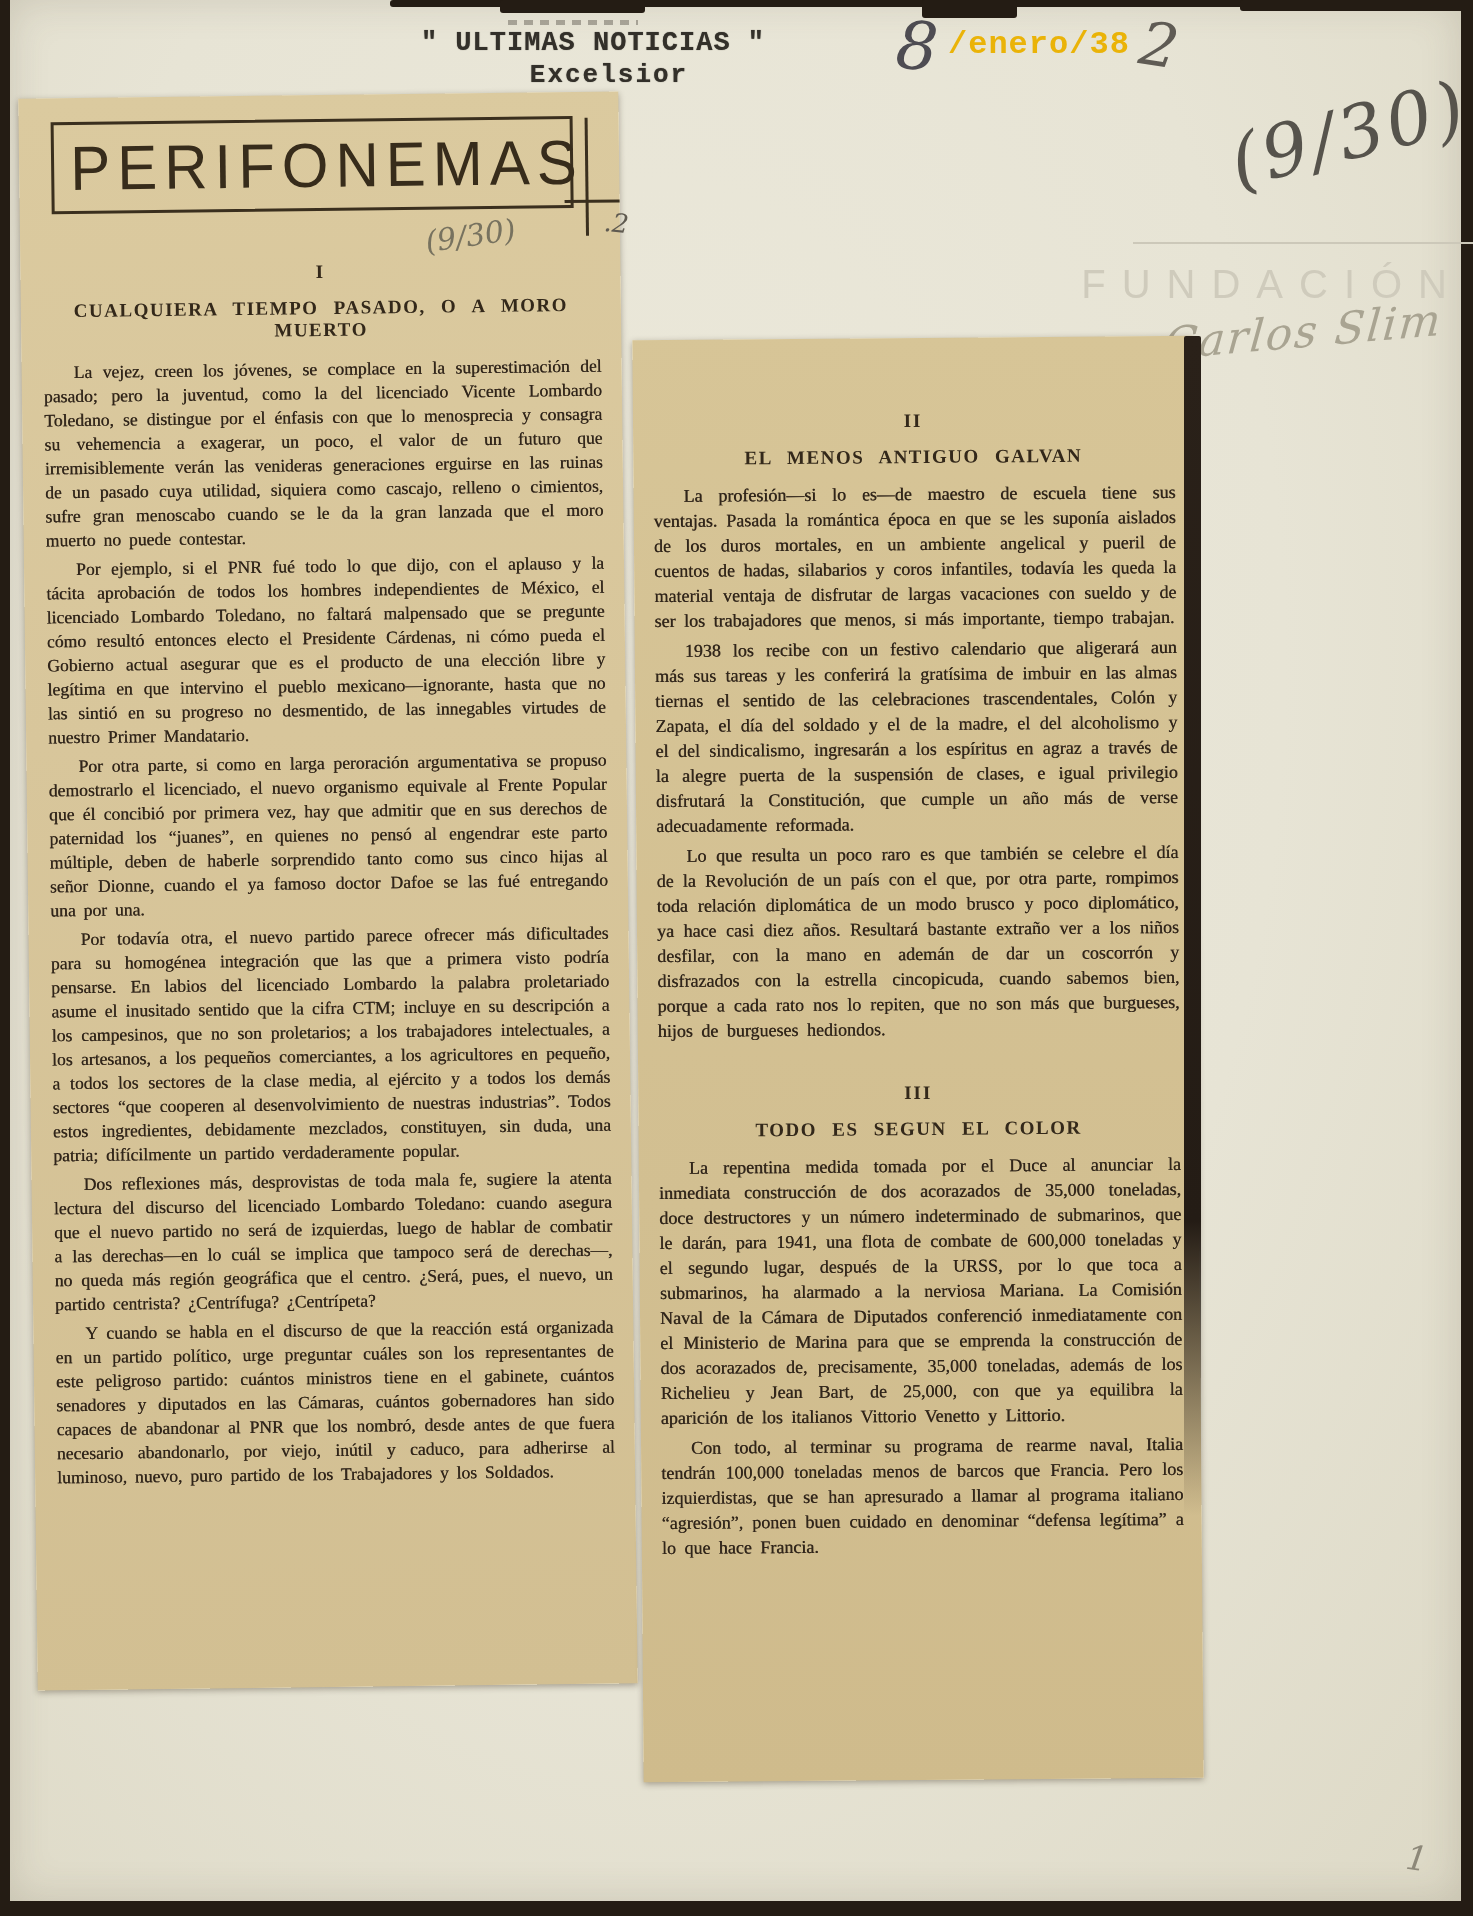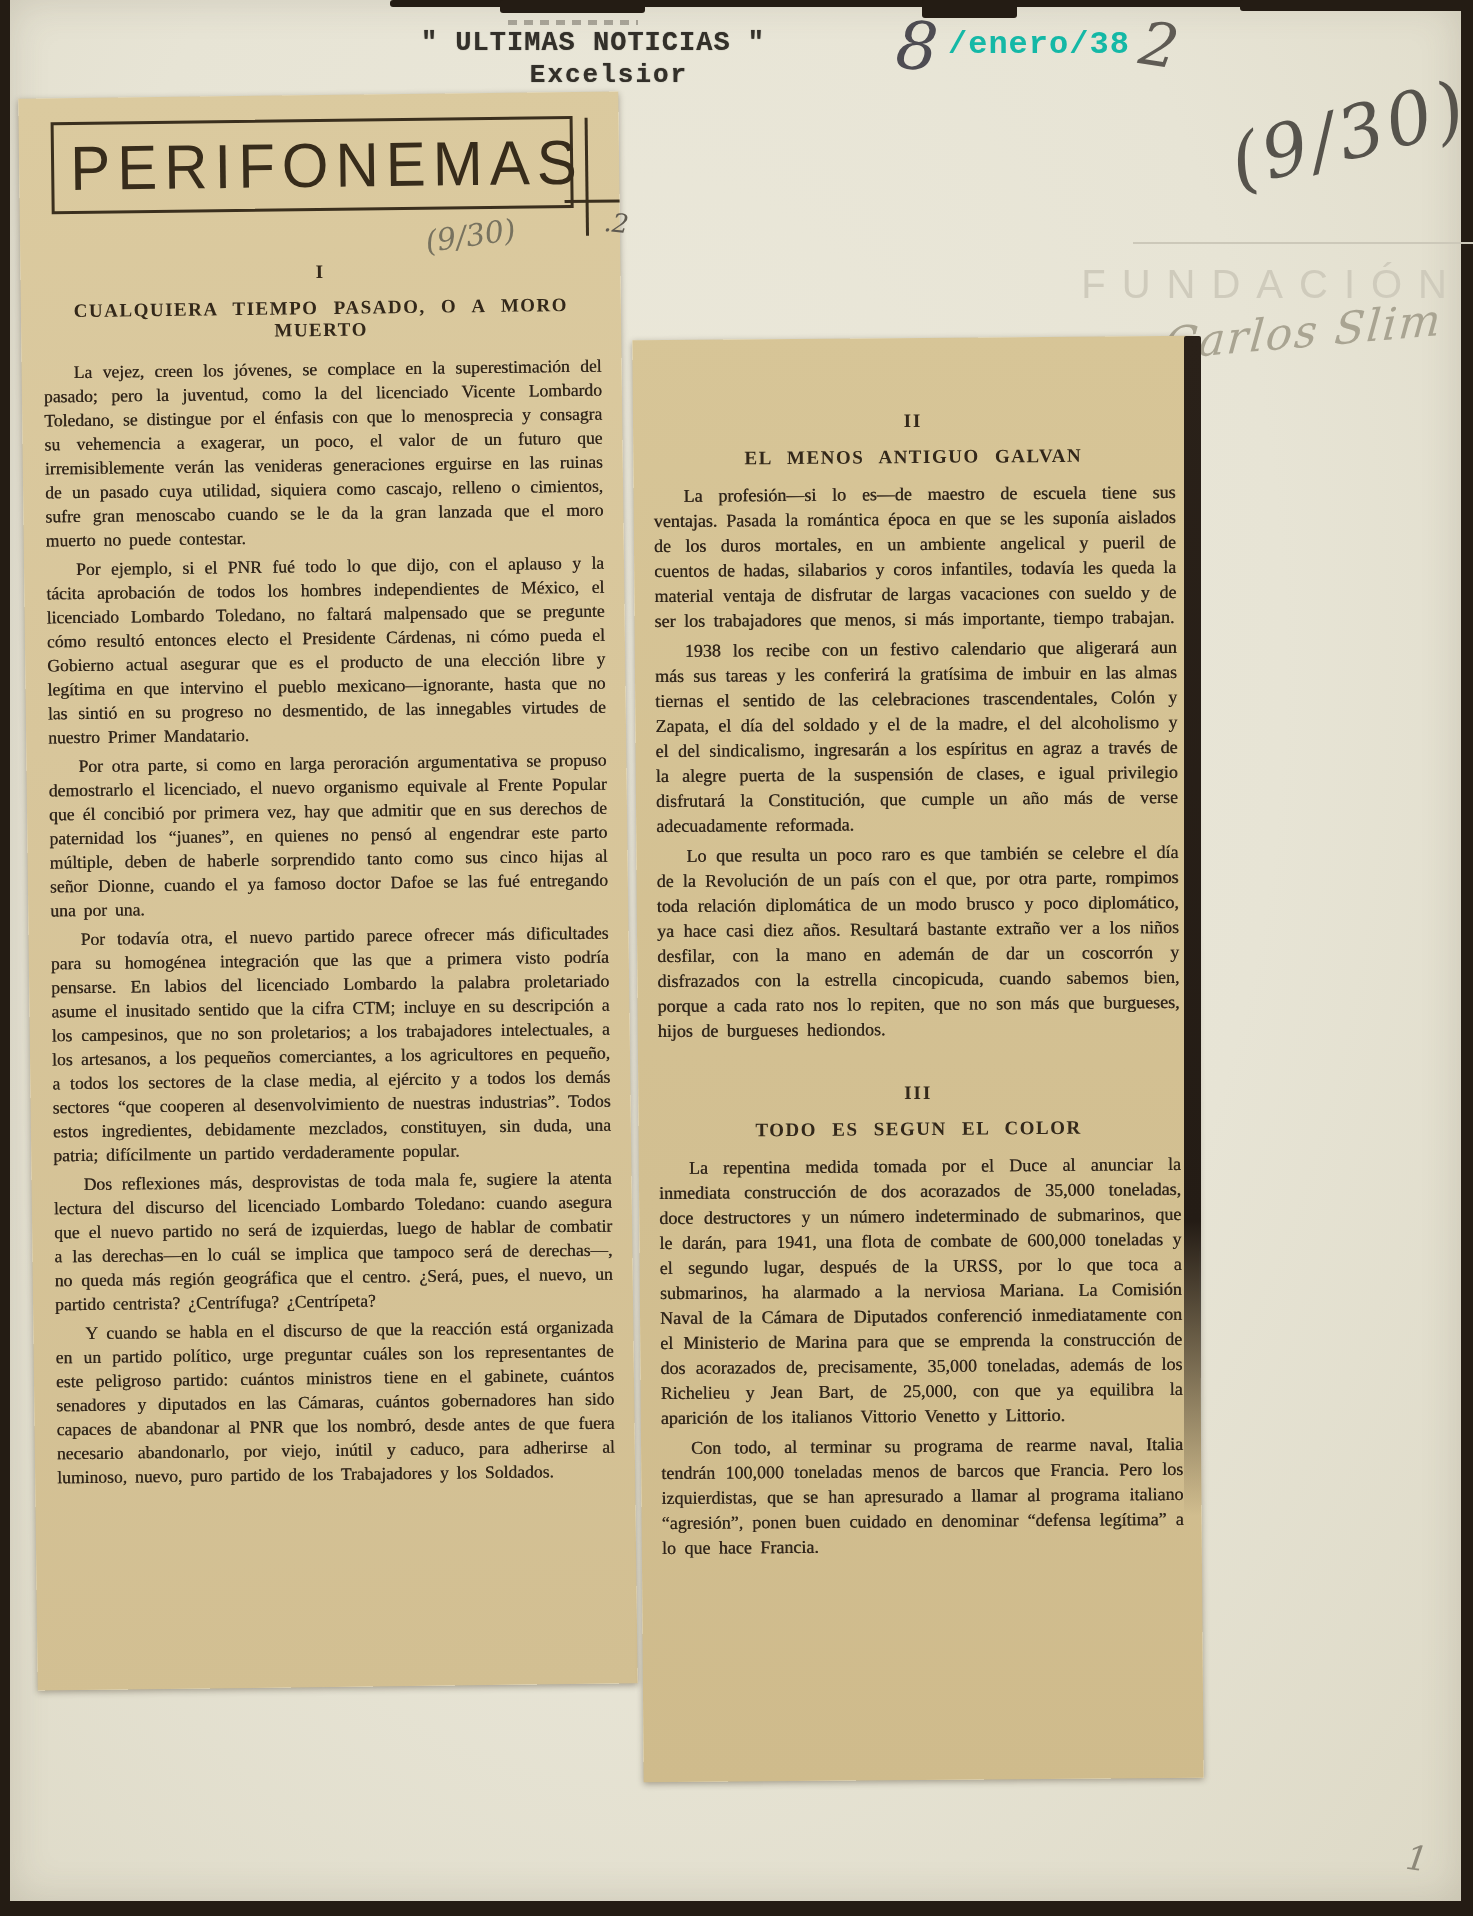--- a/index.html
+++ b/index.html
@@ -25,21 +25,21 @@
   .wm-found{position:absolute;right:10px;font-family:"Liberation Sans", sans-serif;
             color:#cfcbbc;font-size:40px;letter-spacing:16px;}
   .wm-sig{position:absolute;right:30px;font-family:"DejaVu Serif", serif;font-style:italic;
           color:#a9a492;font-size:44px;transform:rotate(-5deg) skewX(-10deg);letter-spacing:2px;}
 
   
   .hand{position:absolute;font-family:"DejaVu Serif", serif;font-style:italic;}
   .pen{color:#4e4c52;}
   .pencil{color:#77725f;}
   .stamp{position:absolute;font-family:"Liberation Mono", monospace;font-weight:bold;
-         color:#14b8a6;letter-spacing:1px;}
+         color:#eab308;letter-spacing:1px;}
 
   
   .clip{position:absolute;box-shadow:0 2px 6px rgba(40,30,15,.35);color:#30251a;}
   .clip-left{left:28px;top:95px;width:600px;height:1592px;transform:rotate(-0.7deg);
              background:linear-gradient(178deg,#dbca9f 0%,#d8c69b 40%,#d2bf92 100%);}
   .clip-right{left:638px;top:338px;width:560px;height:1442px;transform:rotate(-0.45deg);
               background:linear-gradient(182deg,#d7c597 0%,#d2bf91 60%,#cfbb8c 100%);}
   .mast-box{margin:24px 0 0 32px;width:500px;height:86px;border:3px solid #3a2f1e;
             display:flex;align-items:center;padding-left:16px;}
   .mast-title{font-family:"Liberation Sans", sans-serif;font-weight:400;font-size:60px;

